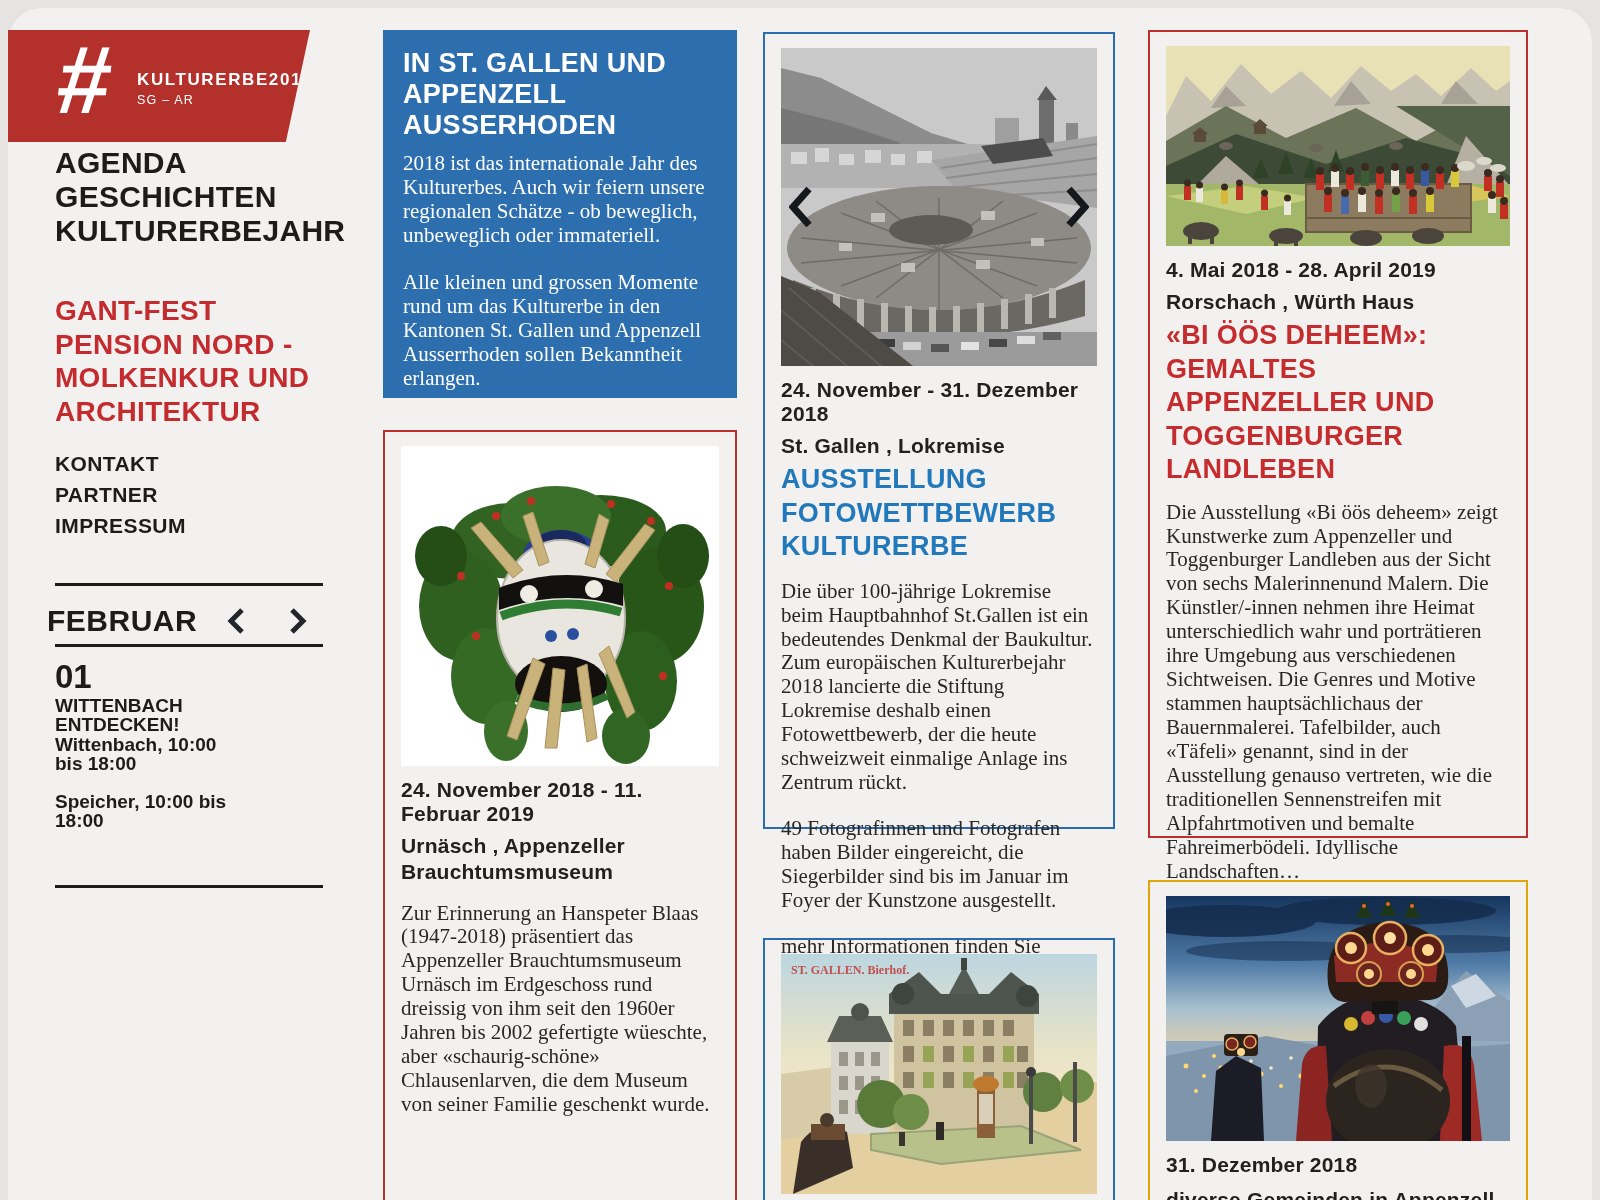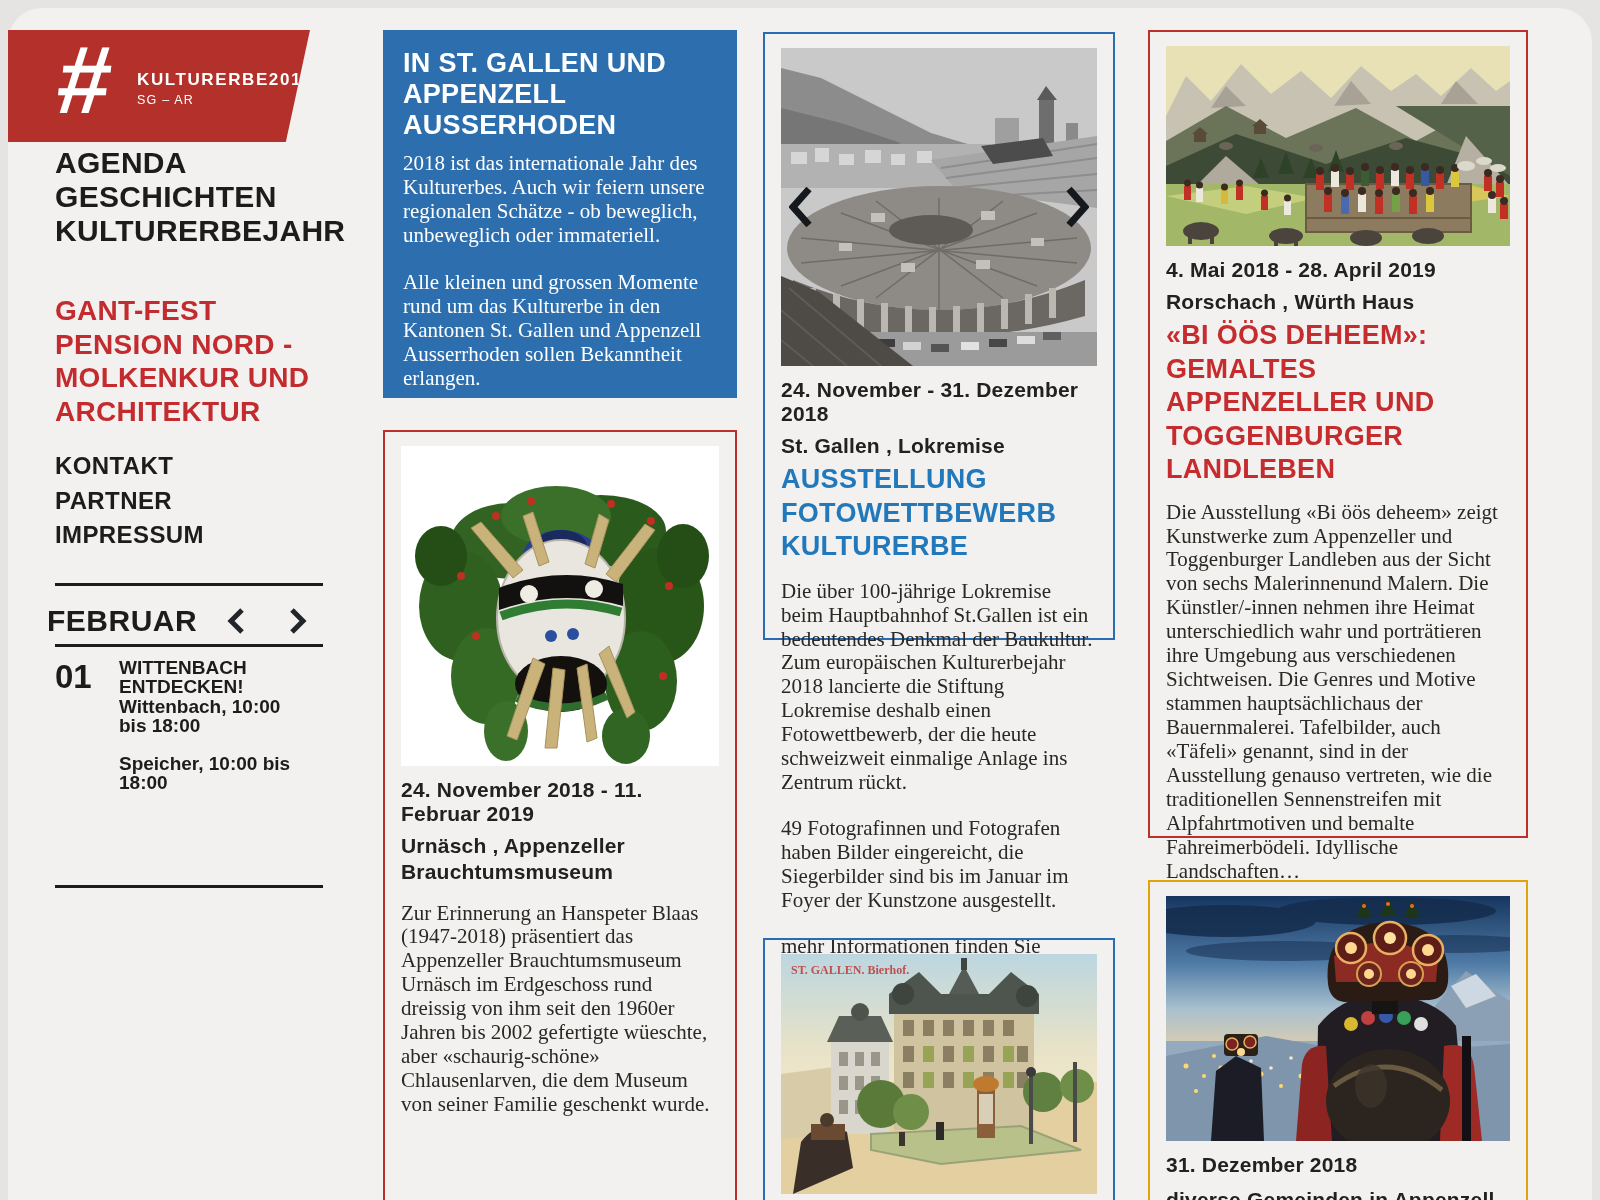--- a/index.html
+++ b/index.html
@@ -13,30 +13,30 @@
     transform:skewX(-6deg);line-height:1.2;}
   .logo-text{position:absolute;left:129px;top:40px;color:#fff;}
   .logo-title{font-size:17px;font-weight:bold;letter-spacing:1.6px;}
   .logo-sub{font-size:12.5px;letter-spacing:1.2px;margin-top:3px;}
 
   .nav-main{position:absolute;left:47px;top:138px;font-size:30px;font-weight:bold;color:#1d1c1a;
     line-height:1.13;letter-spacing:.3px;}
   .nav-main div{cursor:pointer;}
   .nav-highlight{position:absolute;left:47px;top:286px;width:278px;font-size:28px;font-weight:bold;
     color:#c32b2e;line-height:1.2;letter-spacing:.3px;cursor:pointer;}
-  .nav-secondary{position:absolute;left:47px;top:444px;font-size:24px;font-weight:bold;color:#1d1c1a;
+  .nav-secondary{position:absolute;left:47px;top:444px;font-size:21px;font-weight:bold;color:#1d1c1a;
     line-height:1.15;letter-spacing:.4px;}
   .nav-secondary div{margin-bottom:7px;cursor:pointer;}
 
   .divider{position:absolute;left:47px;width:268px;border-top:3px solid #1d1c1a;}
   .month-row{position:absolute;left:39px;top:586px;width:268px;height:44px;display:flex;align-items:flex-end;}
   .month-label{font-size:30px;font-weight:bold;color:#1d1c1a;letter-spacing:.5px;flex:1;}
   .month-arrow{width:34px;height:34px;display:flex;align-items:center;justify-content:center;cursor:pointer;}
 
-  .day-row{position:absolute;left:47px;top:650px;width:268px;display:flex;}
+  .day-row{position:absolute;left:47px;top:650px;width:268px;display:flex;flex-direction:column;}
   .day-num{font-size:33px;font-weight:bold;color:#1d1c1a;width:64px;}
   .events{width:190px;}
   .event{margin-bottom:18px;cursor:pointer;}
   .event-title{font-size:19px;font-weight:bold;color:#1d1c1a;line-height:1.02;text-transform:uppercase;}
   .event-detail{font-size:19px;font-weight:bold;color:#1d1c1a;line-height:1.02;}
 
   
   .intro-box{position:absolute;left:375px;top:22px;width:354px;height:368px;background:#2d6fae;
     padding:18px 20px;box-sizing:border-box;}
   .intro-title{color:#fff;font-size:27px;font-weight:bold;line-height:1.14;letter-spacing:.3px;}
@@ -177,21 +177,21 @@
         <polygon points="152,222 144,302 156,302 164,224"></polygon>
         <polygon points="176,222 186,296 196,292 186,218"></polygon>
         <polygon points="198,208 226,272 234,266 208,200"></polygon>
       </g>
     </svg>
     <div class="c-date">24. November 2018 - 11. Februar 2019</div>
     <div class="c-loc">Urnäsch , Appenzeller Brauchtumsmuseum</div>
     <div class="c-body">Zur Erinnerung an Hanspeter Blaas (1947-2018) präsentiert das Appenzeller Brauchtumsmuseum Urnäsch im Erdgeschoss rund dreissig von ihm seit den 1960er Jahren bis 2002 gefertigte wüeschte, aber «schaurig-schöne» Chlausenlarven, die dem Museum von seiner Familie geschenkt wurde.</div>
   </div>
 
-  <div class="card blue" style="left:755px;top:24px;width:352px;height:608px;">
+  <div class="card blue" style="left:755px;top:24px;width:352px;height:797px;">
     <div class="imgwrap">
       <svg class="card-img" height="318" viewBox="0 0 316 318" preserveAspectRatio="none">
         <rect width="316" height="318" fill="#c9c9c9"></rect>
         <polygon points="0,20 40,30 90,55 150,85 200,100 0,140" fill="#8c8c8c"></polygon>
         <polygon points="0,60 60,75 120,95 0,130" fill="#767676"></polygon>
         <rect x="0" y="96" width="210" height="44" fill="#b2b2b2"></rect>
         <g fill="#d6d6d6">
           <rect x="10" y="104" width="16" height="12"></rect>
             <rect x="34" y="100" width="14" height="14"></rect>
           <rect x="58" y="106" width="15" height="11"></rect>

